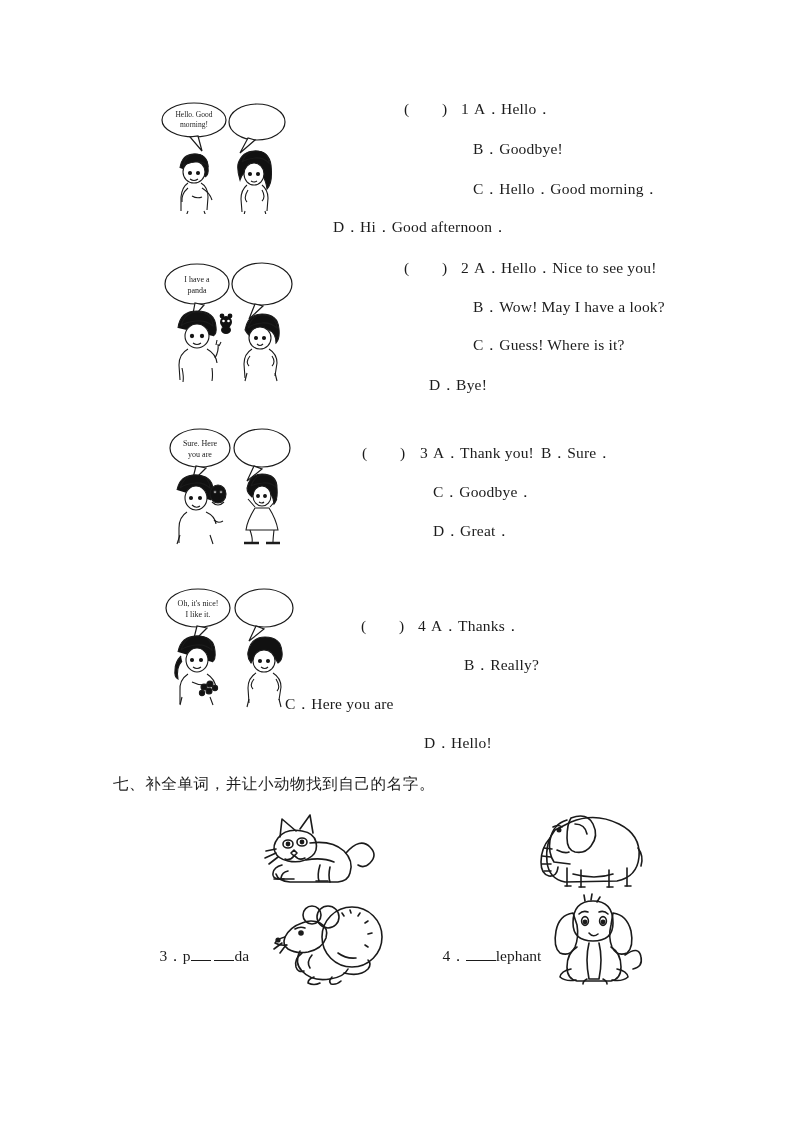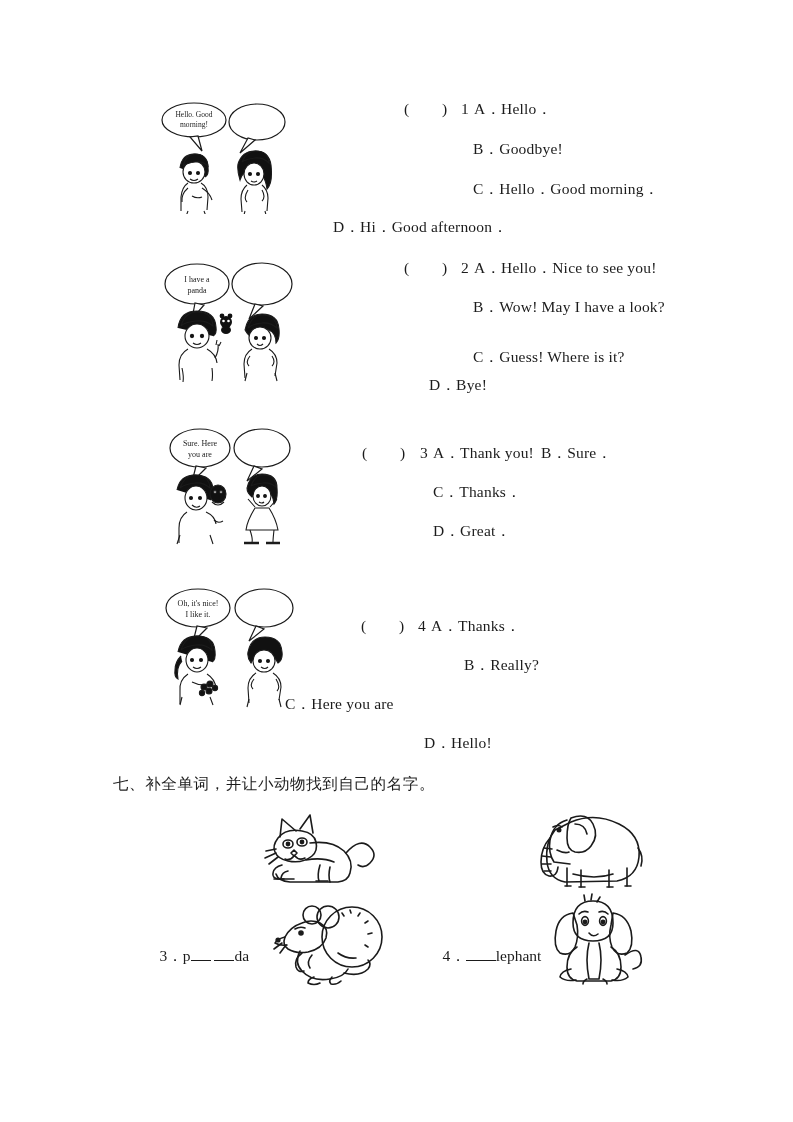--- a/index.html
+++ b/index.html
@@ -152,21 +152,21 @@
         <path d="M98 100 q-5 6-1 10 M120 100 q4 6 0 10"></path>
         <path d="M95 117 l-2 8 M123 117 l2 8"></path>
       </g>
     </svg>
   </div>
 
   <div class="t" style="left:404px; top:260px;">(        )</div>
   <div class="t" style="left:461px; top:260px;">2</div>
   <div class="t" style="left:474px; top:260px;">A．Hello．Nice to see you!</div>
   <div class="t" style="left:473px; top:299px;">B．Wow! May I have a look?</div>
-  <div class="t" style="left:473px; top:337px;margin-top:12px;">C．Guess! Where is it?</div>
+  <div class="t" style="left:473px; top:337px;">C．Guess! Where is it?</div>
   <div class="t" style="left:429px; top:377px;">D．Bye!</div>
 
   <div class="panel" style="left:152px; top:422px;">
     <svg width="150" height="128" viewBox="0 0 150 128">
       <ellipse cx="48" cy="26" rx="30" ry="19" fill="#fff" stroke="#1b1b1b" stroke-width="1.2"></ellipse>
       <path d="M44 44 L40 60 L54 46 Z" fill="#fff" stroke="#1b1b1b" stroke-width="1.2"></path>
       <text x="48" y="24" font-family="'Liberation Serif',serif" font-size="8" text-anchor="middle" fill="#1b1b1b">Sure. Here</text>
       <text x="48" y="35" font-family="'Liberation Serif',serif" font-size="8" text-anchor="middle" fill="#1b1b1b">you are</text>
       <ellipse cx="110" cy="26" rx="28" ry="19" fill="#fff" stroke="#1b1b1b" stroke-width="1.2"></ellipse>
       <path d="M102 44 L95 59 L110 47 Z" fill="#fff" stroke="#1b1b1b" stroke-width="1.2"></path>
@@ -200,21 +200,21 @@
         <path d="M98 108 q3 9 2 12 M122 108 q-1 9-1 12"></path>
         <path d="M92 121 l15 0 M114 121 l14 0" stroke-width="2.6"></path>
       </g>
     </svg>
   </div>
 
   <div class="t" style="left:362px; top:445px;">(        )</div>
   <div class="t" style="left:420px; top:445px;">3</div>
   <div class="t" style="left:433px; top:445px;">A．Thank you!</div>
   <div class="t" style="left:541px; top:445px;">B．Sure．</div>
-  <div class="t" style="left:433px; top:484px;">C．Thanks．</div>
+  <div class="t" style="left:433px; top:484px;">C．Goodbye．</div>
   <div class="t" style="left:433px; top:523px;">D．Great．</div>
 
   <div class="panel" style="left:152px; top:582px;">
     <svg width="150" height="128" viewBox="0 0 150 128">
       <ellipse cx="46" cy="26" rx="32" ry="19" fill="#fff" stroke="#1b1b1b" stroke-width="1.2"></ellipse>
       <path d="M45 44 L41 60 L55 46 Z" fill="#fff" stroke="#1b1b1b" stroke-width="1.2"></path>
       <text x="46" y="24" font-family="'Liberation Serif',serif" font-size="8" text-anchor="middle" fill="#1b1b1b">Oh, it's nice!</text>
       <text x="46" y="35" font-family="'Liberation Serif',serif" font-size="8" text-anchor="middle" fill="#1b1b1b">I like it.</text>
       <ellipse cx="112" cy="26" rx="29" ry="19" fill="#fff" stroke="#1b1b1b" stroke-width="1.2"></ellipse>
       <path d="M104 44 L97 59 L112 47 Z" fill="#fff" stroke="#1b1b1b" stroke-width="1.2"></path>

